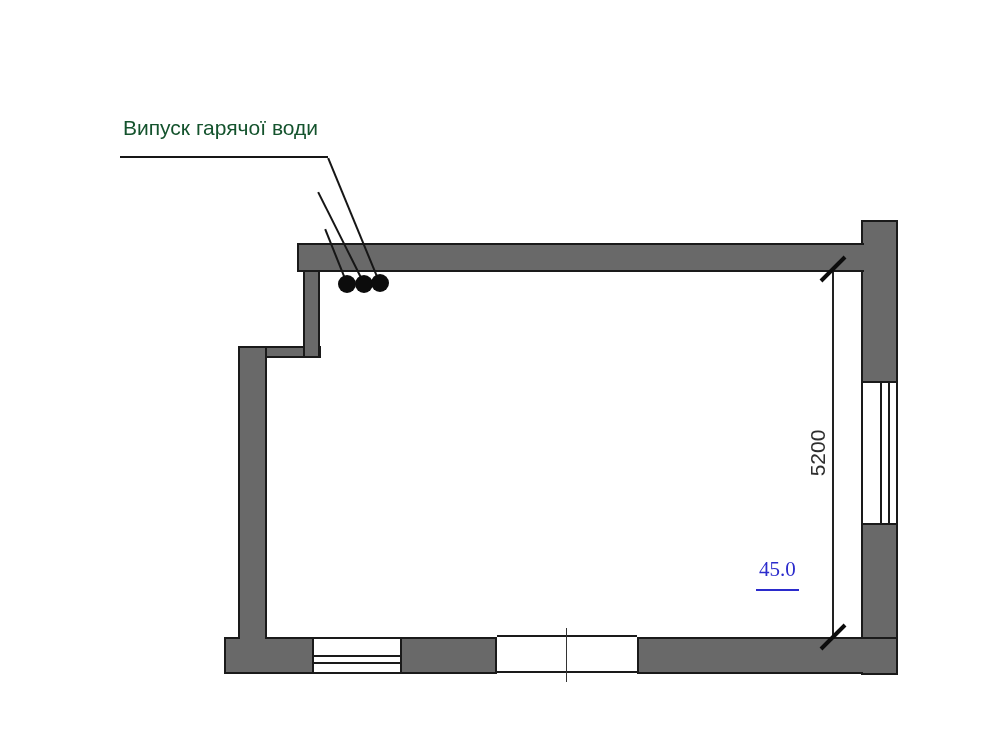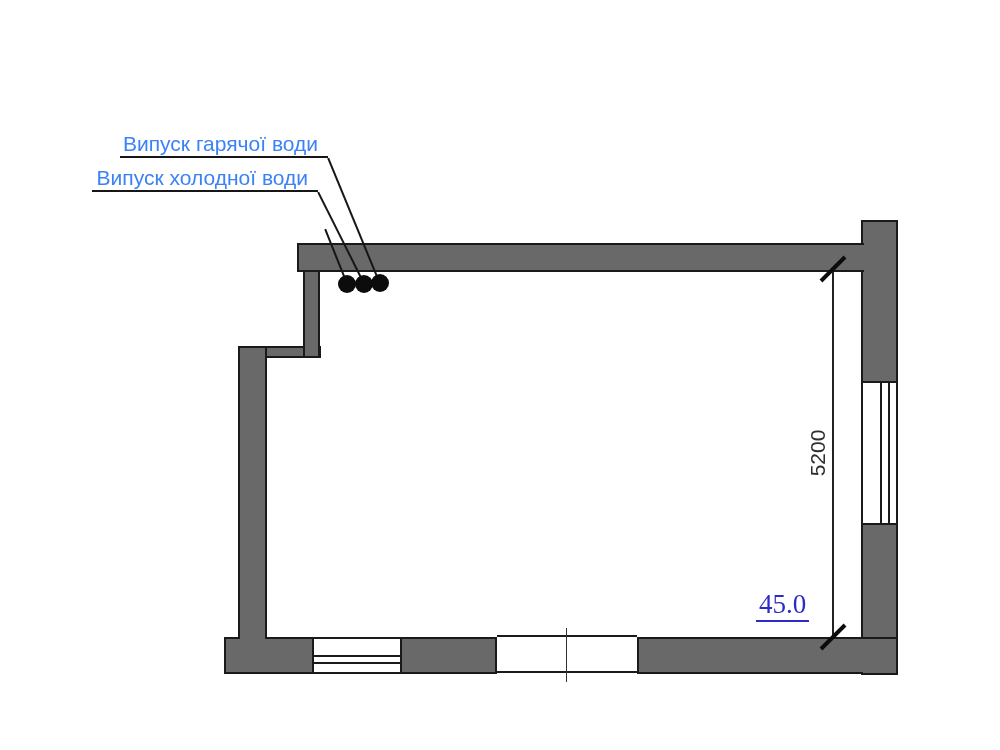--- a/index.html
+++ b/index.html
@@ -8,35 +8,35 @@
     font-family:"Liberation Sans", sans-serif; overflow:hidden;
   }
   .wall {
     position:absolute; background:var(--wall-fill,#696969);
     border:2px solid var(--line,#1a1a1a); box-sizing:border-box;
   }
   .patch { position:absolute; background:var(--wall-fill,#696969); }
   .thinline { position:absolute; background:var(--line,#1a1a1a); }
   .callout-label {
     position:absolute; display:flex; align-items:flex-end; justify-content:flex-end;
-    font-size:21px; color:#3b82f6; border-bottom:2px solid #161616;
-    padding:0 10px 2px 0; box-sizing:border-box; white-space:nowrap; line-height:1;
+    font-size:21px; color:#14532d; border-bottom:2px solid #161616;
+    padding:0 10px 18px 0; box-sizing:border-box; white-space:nowrap; line-height:1;
   }
   .leader { position:absolute; height:2.4px; background:#161616; transform-origin:0 50%; }
   .dot { position:absolute; width:18px; height:18px; border-radius:50%; background:#0c0c0c; }
   .tick { position:absolute; width:34px; height:4px; background:#0c0c0c; transform:rotate(-45deg); }
   #dim-value {
     position:absolute; left:773px; top:441px; width:90px; height:24px;
     transform:rotate(-90deg); text-align:center; font-size:21px; color:#2e2e2e; line-height:24px;
   }
   #area-value {
-    position:absolute; left:756px; top:590px;
-    font-family:"Liberation Serif", serif; font-size:27px; line-height:1.1;
+    position:absolute; left:756px; top:558px;
+    font-family:"Liberation Serif", serif; font-size:21px; line-height:1.1;
     color:var(--area,#2b2bcc); border-bottom:2px solid var(--area,#2b2bcc);
-    padding:0 3px 0 3px;
+    padding:0 3px 8px 3px;
   }
 </style>
 </head>
 <body>
 
 <div id="canvas">
 
   <div class="wall" style="left:861px; top:220px; width:37px; height:163px; z-index:1;"></div>
   <div class="wall" style="left:861px; top:523px; width:37px; height:152px; z-index:1;"></div>
 
@@ -59,21 +59,20 @@
   <div class="thinline" style="left:861px; top:383px; width:1.7px; height:140px;"></div>
   <div class="thinline" style="left:880px; top:383px; width:1.5px; height:140px;"></div>
   <div class="thinline" style="left:888px; top:383px; width:1.5px; height:140px;"></div>
   <div class="thinline" style="left:896px; top:383px; width:1.7px; height:140px;"></div>
 
   <div class="thinline" style="left:497px; top:635px; width:140px; height:1.6px;"></div>
   <div class="thinline" style="left:497px; top:671px; width:140px; height:1.6px;"></div>
   <div class="thinline" style="left:566px; top:628px; width:1.3px; height:54px; background:#333;"></div>
 
   <div class="callout-label" style="left:120px; top:132px; width:208px; height:26px;">Випуск гарячої води</div>
-  <div class="callout-label" style="left:92px; top:166px; width:226px; height:26px;">Випуск холодної води</div>
 
   <div class="leader" style="left:328px; top:157px; width:136px; transform:rotate(67.6deg); z-index:5;"></div>
   <div class="leader" style="left:318px; top:191px; width:103px; transform:rotate(63.4deg); z-index:5;"></div>
   <div class="leader" style="left:325px; top:228px; width:59px; transform:rotate(68.2deg); z-index:5;"></div>
 
   <div class="dot" style="left:338px; top:275px; z-index:6;"></div>
   <div class="dot" style="left:355px; top:275px; z-index:6;"></div>
   <div class="dot" style="left:371px; top:274px; z-index:6;"></div>
 
   <div class="thinline" style="left:832px; top:271px; width:1.6px; height:366px; background:#222;"></div>

